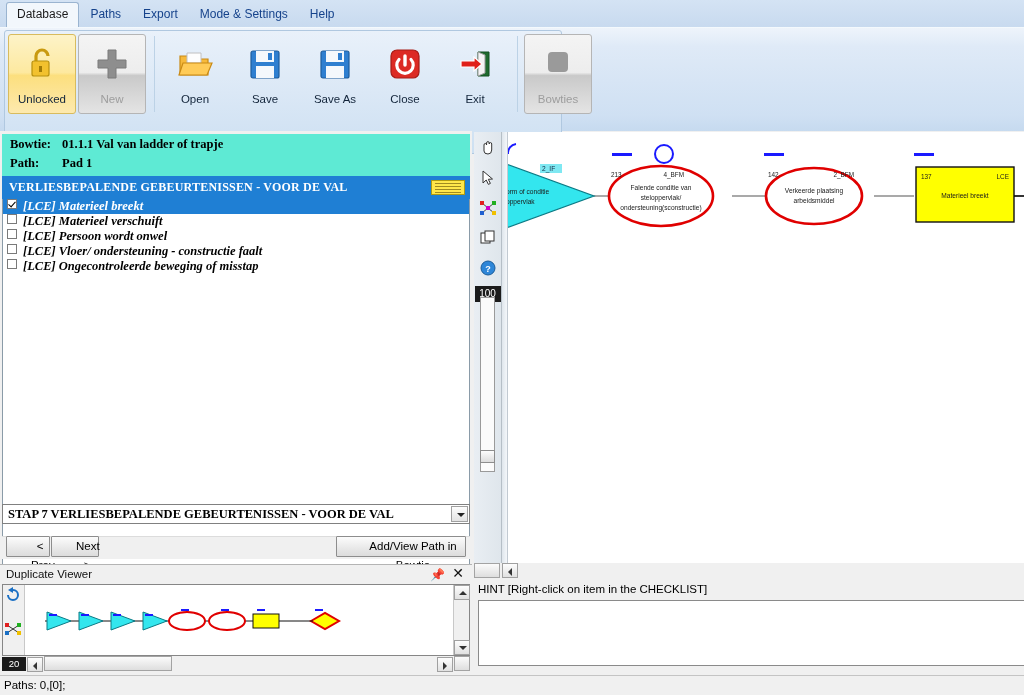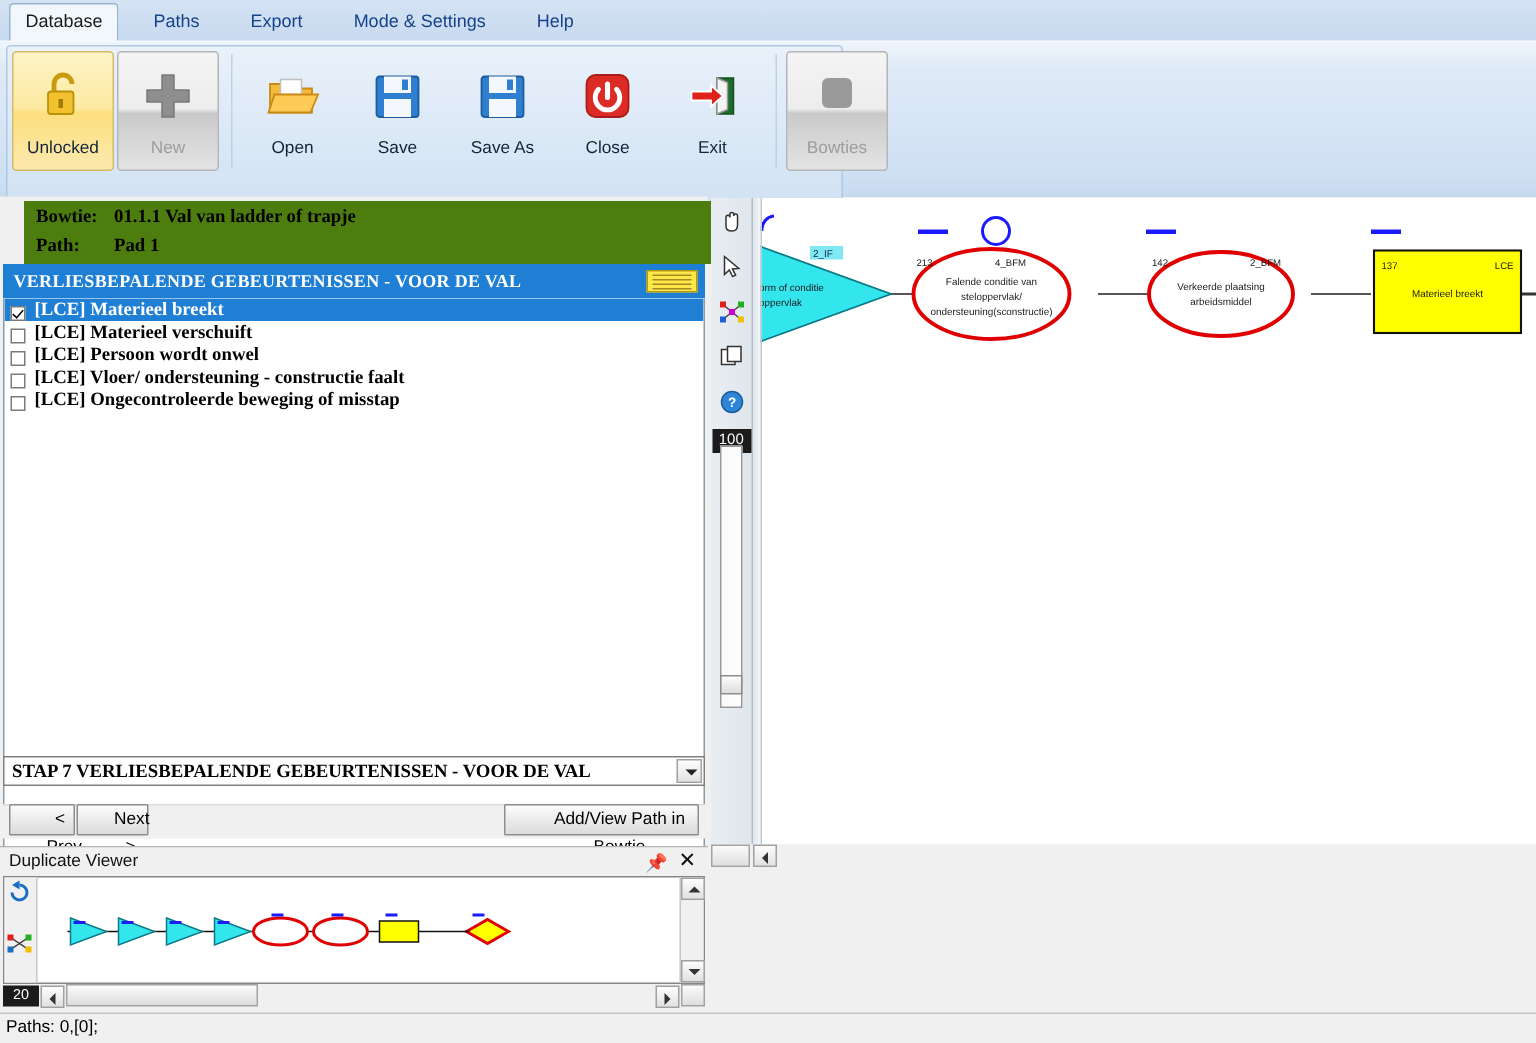--- a/index.html
+++ b/index.html
@@ -18,21 +18,21 @@
     position:absolute;left:0;top:0;width:1024px;height:131px;
     background:linear-gradient(to bottom,#cfe0f2 0%,#c3d8ee 45%,#bcd4ec 100%);
     border-bottom:1px solid #9ab4d0;
     box-sizing:border-box;
   }
   .menubar{
     position:absolute;left:0;top:0;width:1024px;height:27px;
     background:linear-gradient(to bottom,#d4e3f4 0%,#c8daef 100%);
     box-sizing:border-box;
   }
-  .menu-tabs{position:absolute;left:6px;top:0;display:flex;align-items:flex-end;height:27px;gap:12px;}
+  .menu-tabs{position:absolute;left:6px;top:0;display:flex;align-items:flex-end;height:27px;}
   .mtab{
     font-size:12px;color:#15428b;padding:5px 11px 6px 11px;
     line-height:14px;white-space:nowrap;cursor:default;
   }
   .mtab.active{
     background:#f2f7fc;
     border:1px solid #9ab4d0;border-bottom:1px solid #f2f7fc;
     border-radius:3px 3px 0 0;
     padding:4px 10px 6px 10px;
     color:#1a1a1a;
@@ -83,22 +83,22 @@
   .rbtn.disabled .lbl{color:#9d9d9d;}
   .sep{width:1px;height:76px;background:#bcd2e6;margin:2px 6px 0 6px;}
 
   
   .leftpanel{
     position:absolute;left:0;top:131px;width:472px;height:433px;
     background:#f0f0f0;
     box-sizing:border-box;
   }
   .info-box{
-    position:absolute;left:16px;top:3px;width:468px;height:42px;
-    background:#4d7c0f;
+    position:absolute;left:2px;top:3px;width:468px;height:42px;
+    background:#5eead4;
     box-sizing:border-box;
   }
   .info-row{position:absolute;left:8px;font-family:"Liberation Serif",serif;font-weight:bold;font-size:12.5px;color:#000;}
   .info-row .k{position:absolute;left:0;top:0;width:52px;}
   .info-row .v{position:absolute;left:52px;top:0;white-space:nowrap;}
 
   .blue-header{
     position:absolute;left:2px;top:45px;width:468px;height:23px;
     background:#1f7fd4;
     box-sizing:border-box;
@@ -114,22 +114,22 @@
     box-sizing:border-box;cursor:pointer;overflow:hidden;
   }
   .bh-note i{display:block;height:1px;background:#a08a20;margin:2px 3px 0 3px;}
 
   .checklist{
     position:absolute;left:2px;top:68px;width:468px;height:378px;
     background:#ffffff;border:1px solid #8a9ba8;border-top:none;
     box-sizing:border-box;overflow:hidden;
   }
   .ci{
-    position:relative;height:15px;display:flex;align-items:flex-end;
-    padding-left:4px;cursor:pointer;
+    position:relative;height:15px;display:flex;align-items:flex-start;
+    padding-left:4px;cursor:pointer;font-style:italic;
   }
   .ci.selected{background:#1f7fd4;}
   .cbx{
     width:10px;height:10px;border:1px solid #7a7a7a;background:#fff;
     box-sizing:border-box;margin-right:6px;flex:0 0 auto;position:relative;
   }
   .cbx.checked:after{
     content:"";position:absolute;left:2px;top:0px;width:3px;height:6px;
     border:solid #000;border-width:0 1.6px 1.6px 0;transform:rotate(42deg);
   }
@@ -576,17 +576,21 @@
         <text class="node-label" x="463" y="66" text-anchor="middle">Materieel breekt</text>
       </g>
     </svg>
   </div>
 
   <div class="hscroll-bottom">
     <div class="hthumb" style="left:0;width:26px;height:15px;"></div>
     <div class="scr-arrow left" style="position:absolute;left:28px;top:0;"></div>
   </div>
 
+  <div class="hintpanel">
+    <div class="hint-label">HINT [Right-click on item in the CHECKLIST]</div>
+    <div class="hint-box"></div>
+  </div>
 
   <div class="statusbar">
     <span class="st">Paths: 0,[0];</span>
   </div>
 </div>
 
 </body></html>

